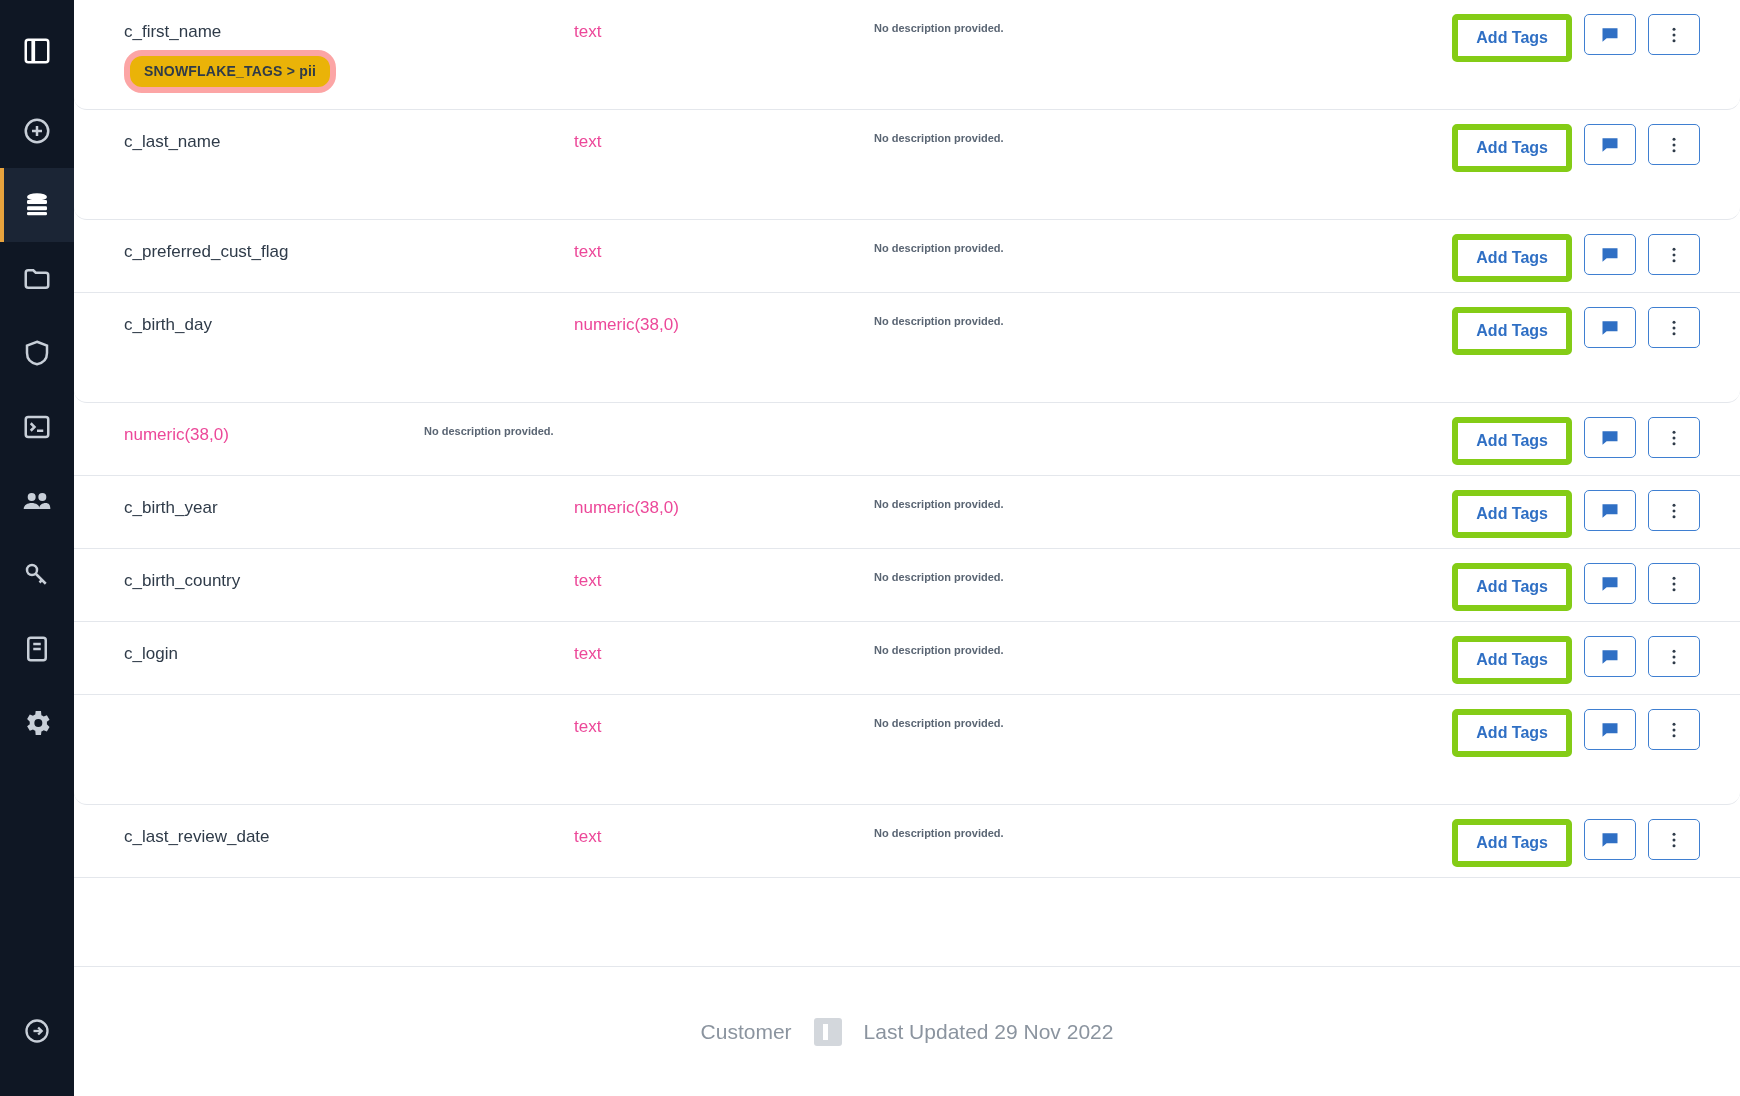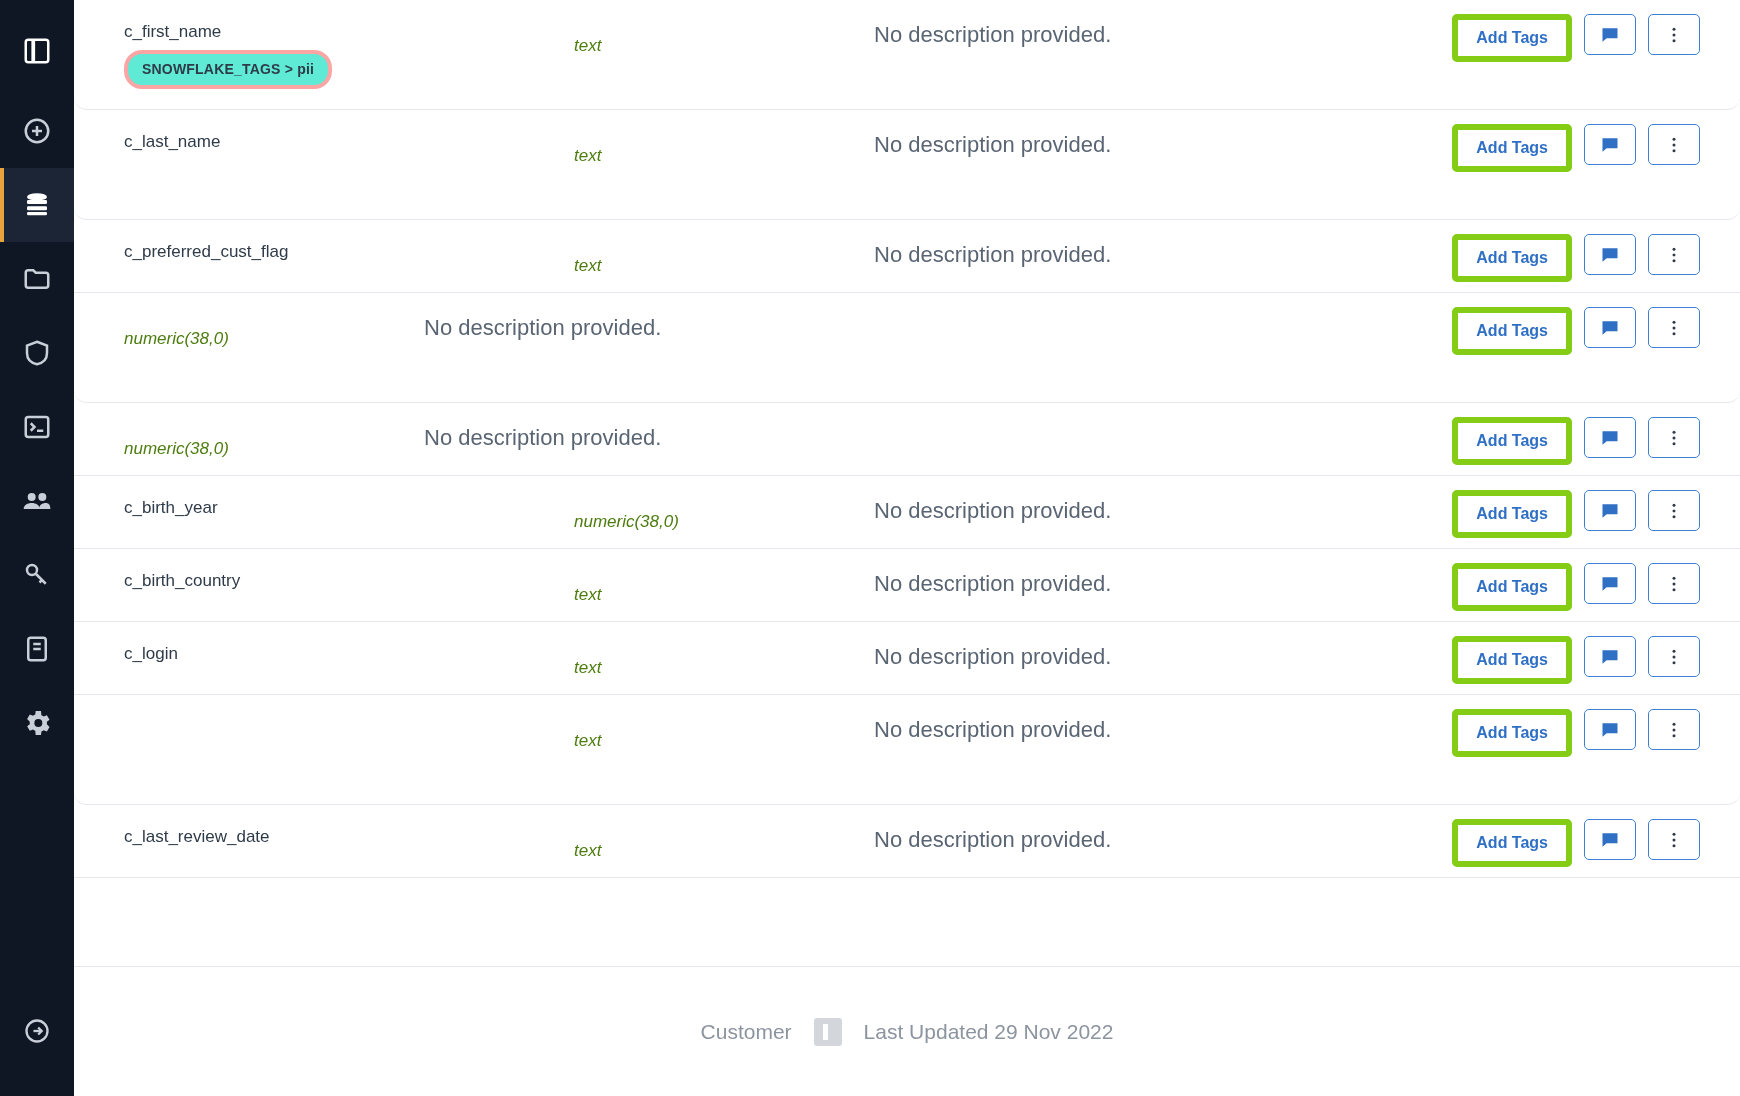--- a/index.html
+++ b/index.html
@@ -85,30 +85,30 @@
     width: 450px;
     min-width: 450px;
     padding-top: 22px;
     font-size: 17px;
     color: #2f3b49;
     line-height: 1.2;
   }
   .cell-type {
     width: 300px;
     min-width: 300px;
-    padding-top: 36px;
+    padding-top: 22px;
     font-size: 17px;
-    color: #4d7c0f;
-    font-style: italic;
+    color: #ec4899;
   }
   .cell-desc {
     flex: 1 1 auto;
     padding-top: 22px;
-    font-size: 22px;
+    font-size: 11px;
     color: #5a6573;
+    font-weight: bold;
   }
   .cell-actions {
     width: 290px;
     min-width: 290px;
     padding-top: 14px;
     display: flex;
     align-items: flex-start;
     justify-content: flex-end;
     gap: 12px;
   }
@@ -141,26 +141,26 @@
     color: #2f3b49;
     border-color: #3f7fd1;
   }
 
   .tag-row {
     padding: 8px 0 0 0;
   }
   .tag-chip {
     display: inline-flex;
     align-items: center;
-    border: 4px solid #fca5a5;
+    border: 6px solid #fca5a5;
     border-radius: 18px;
     font-size: 14px;
     font-weight: 700;
     color: #2f3b49;
-    background: #5eead4;
+    background: #eab308;
     padding: 7px 14px;
     letter-spacing: 0.2px;
   }
   .tag-chip .sep {
     width: 1px;
     height: 26px;
     background: #c8ced6;
     margin: 0 0 0 12px;
   }
   .tag-chip .close {
@@ -378,20 +378,21 @@
             <svg width="20" height="20" viewBox="0 0 24 24" fill="#2f3b49">
                 <circle cx="12" cy="5" r="1.8"></circle>
                 <circle cx="12" cy="12" r="1.8"></circle>
                 <circle cx="12" cy="19" r="1.8"></circle>
               </svg>
           </button>
         </div>
       </div>
 
       <div class="col-row tall">
+        <div class="cell-name">c_birth_day</div>
         <div class="cell-type">numeric(38,0)</div>
         <div class="cell-desc">No description provided.</div>
         <div class="cell-actions">
           <button class="btn-add-tags">Add Tags</button>
           <button class="btn-icon">
             <svg width="20" height="20" viewBox="0 0 24 24" fill="#2f6fc4">
                 <path d="M3 4h18v12H8l-5 4z"></path>
               </svg>
           </button>
           <button class="btn-icon kebab">

